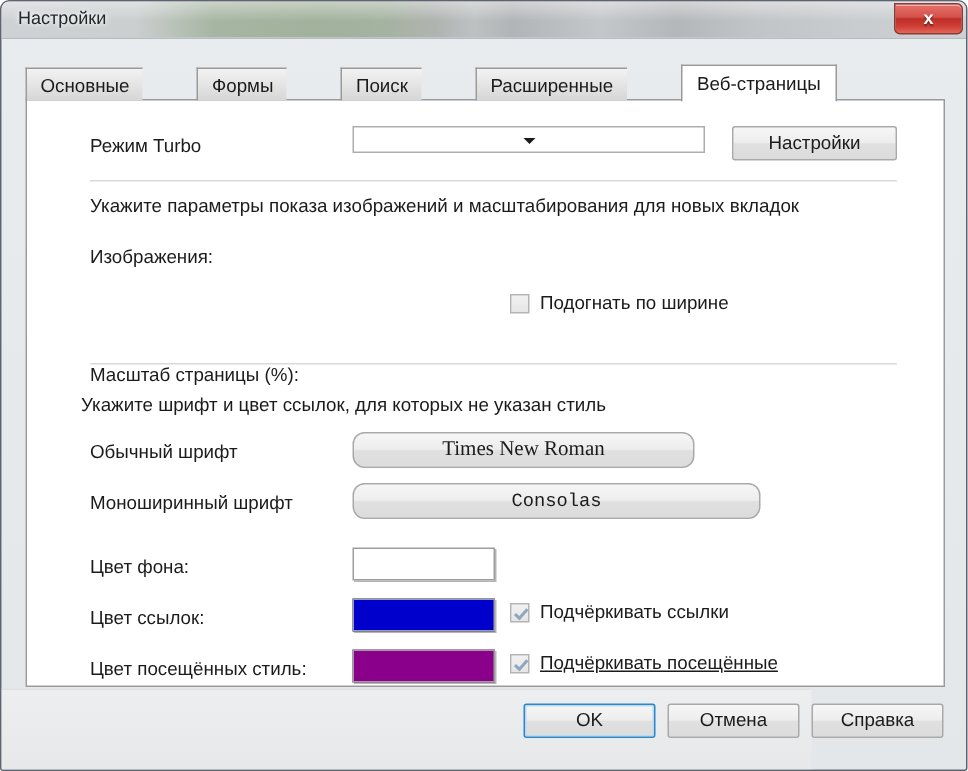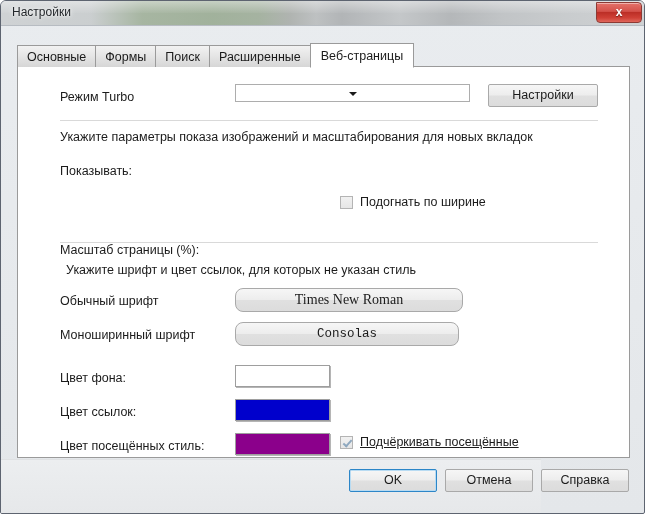--- a/index.html
+++ b/index.html
@@ -69,20 +69,21 @@
     text-shadow: 0 1px 1px rgba(0,0,0,0.45);
     z-index: 4;
   }
 
   
   .tabstrip {
     position: absolute; left: 16px; top: 42px;
     height: 24px;
     display: flex; align-items: flex-end;
     z-index: 3;
+    gap: 36px;
   }
   .tab {
     height: 22px;
     padding: 0 9px;
     line-height: 22px;
     font-size: 12.5px;
     color: #1b1b1b;
     background: linear-gradient(to bottom, #f2f2f2 0%, #e3e3e3 55%, #d6d6d6 100%);
     border: 1px solid #9a9a9a;
     border-bottom: none;
@@ -258,51 +259,55 @@
           <i></i>
         </div>
     </div>
 
     <div class="btn" style="left:470px; top:17px; width:110px;">Настройки</div>
 
     <div class="sep" style="left:42px; top:53px; width:538px;"></div>
 
     <div class="sect-text" style="left:42px; top:63px;">Укажите параметры показа изображений и масштабирования для новых вкладок</div>
 
-    <div class="lbl" style="left:42px; top:97px;">Показывать:</div>
+    <div class="lbl" style="left:42px; top:97px;">Изображения:</div>
 
 
     <div class="lbl" style="left:42px; top:132px;margin-top:44px;">Масштаб страницы (%):</div>
 
 
     <div class="cb" style="left:322px; top:128px;">
       <span class="box"></span>
       <span>Подогнать по ширине</span>
     </div>
 
     <div class="sep" style="left:42px; top:175px; width:538px;"></div>
 
-    <div class="sect-text" style="left:48px; top:196px;">Укажите шрифт и цвет ссылок, для которых не указан стиль</div>
+    <div class="sect-text" style="left:36px; top:196px;">Укажите шрифт и цвет ссылок, для которых не указан стиль</div>
 
     <div class="lbl" style="left:42px; top:227px;">Обычный шрифт</div>
 
     <div class="btn wide serif" style="left:217px; top:221px; width:228px;">Times New Roman</div>
 
     <div class="lbl" style="left:42px; top:261px;">Моноширинный шрифт</div>
 
-    <div class="btn wide mono" style="left:217px; top:255px; width:224px;">Consolas</div>
+    <div class="btn wide mono" style="left:217px; top:255px; width:272px;">Consolas</div>
 
     <div class="lbl" style="left:42px; top:304px;">Цвет фона:</div>
 
     <div class="swatch" id="sw-bg" style="left: 217px; top: 298px; background: rgb(255, 255, 255);"></div>
 
     <div class="lbl" style="left:42px; top:338px;">Цвет ссылок:</div>
 
     <div class="swatch" id="sw-link" style="left: 217px; top: 332px; background: rgb(0, 0, 204);"></div>
 
+    <div class="cb checked" style="left:322px; top:334px;">
+      <span class="box"></span>
+      <span>Подчёркивать ссылки</span>
+    </div>
 
     <div class="lbl" style="left:42px; top:372px;">Цвет посещённых стиль:</div>
 
     <div class="swatch" id="sw-visited" style="left: 217px; top: 366px; background: rgb(139, 0, 139);"></div>
 
     <div class="cb checked" style="left:322px; top:368px;text-decoration:underline;">
       <span class="box"></span>
       <span>Подчёркивать посещённые</span>
     </div>
 

